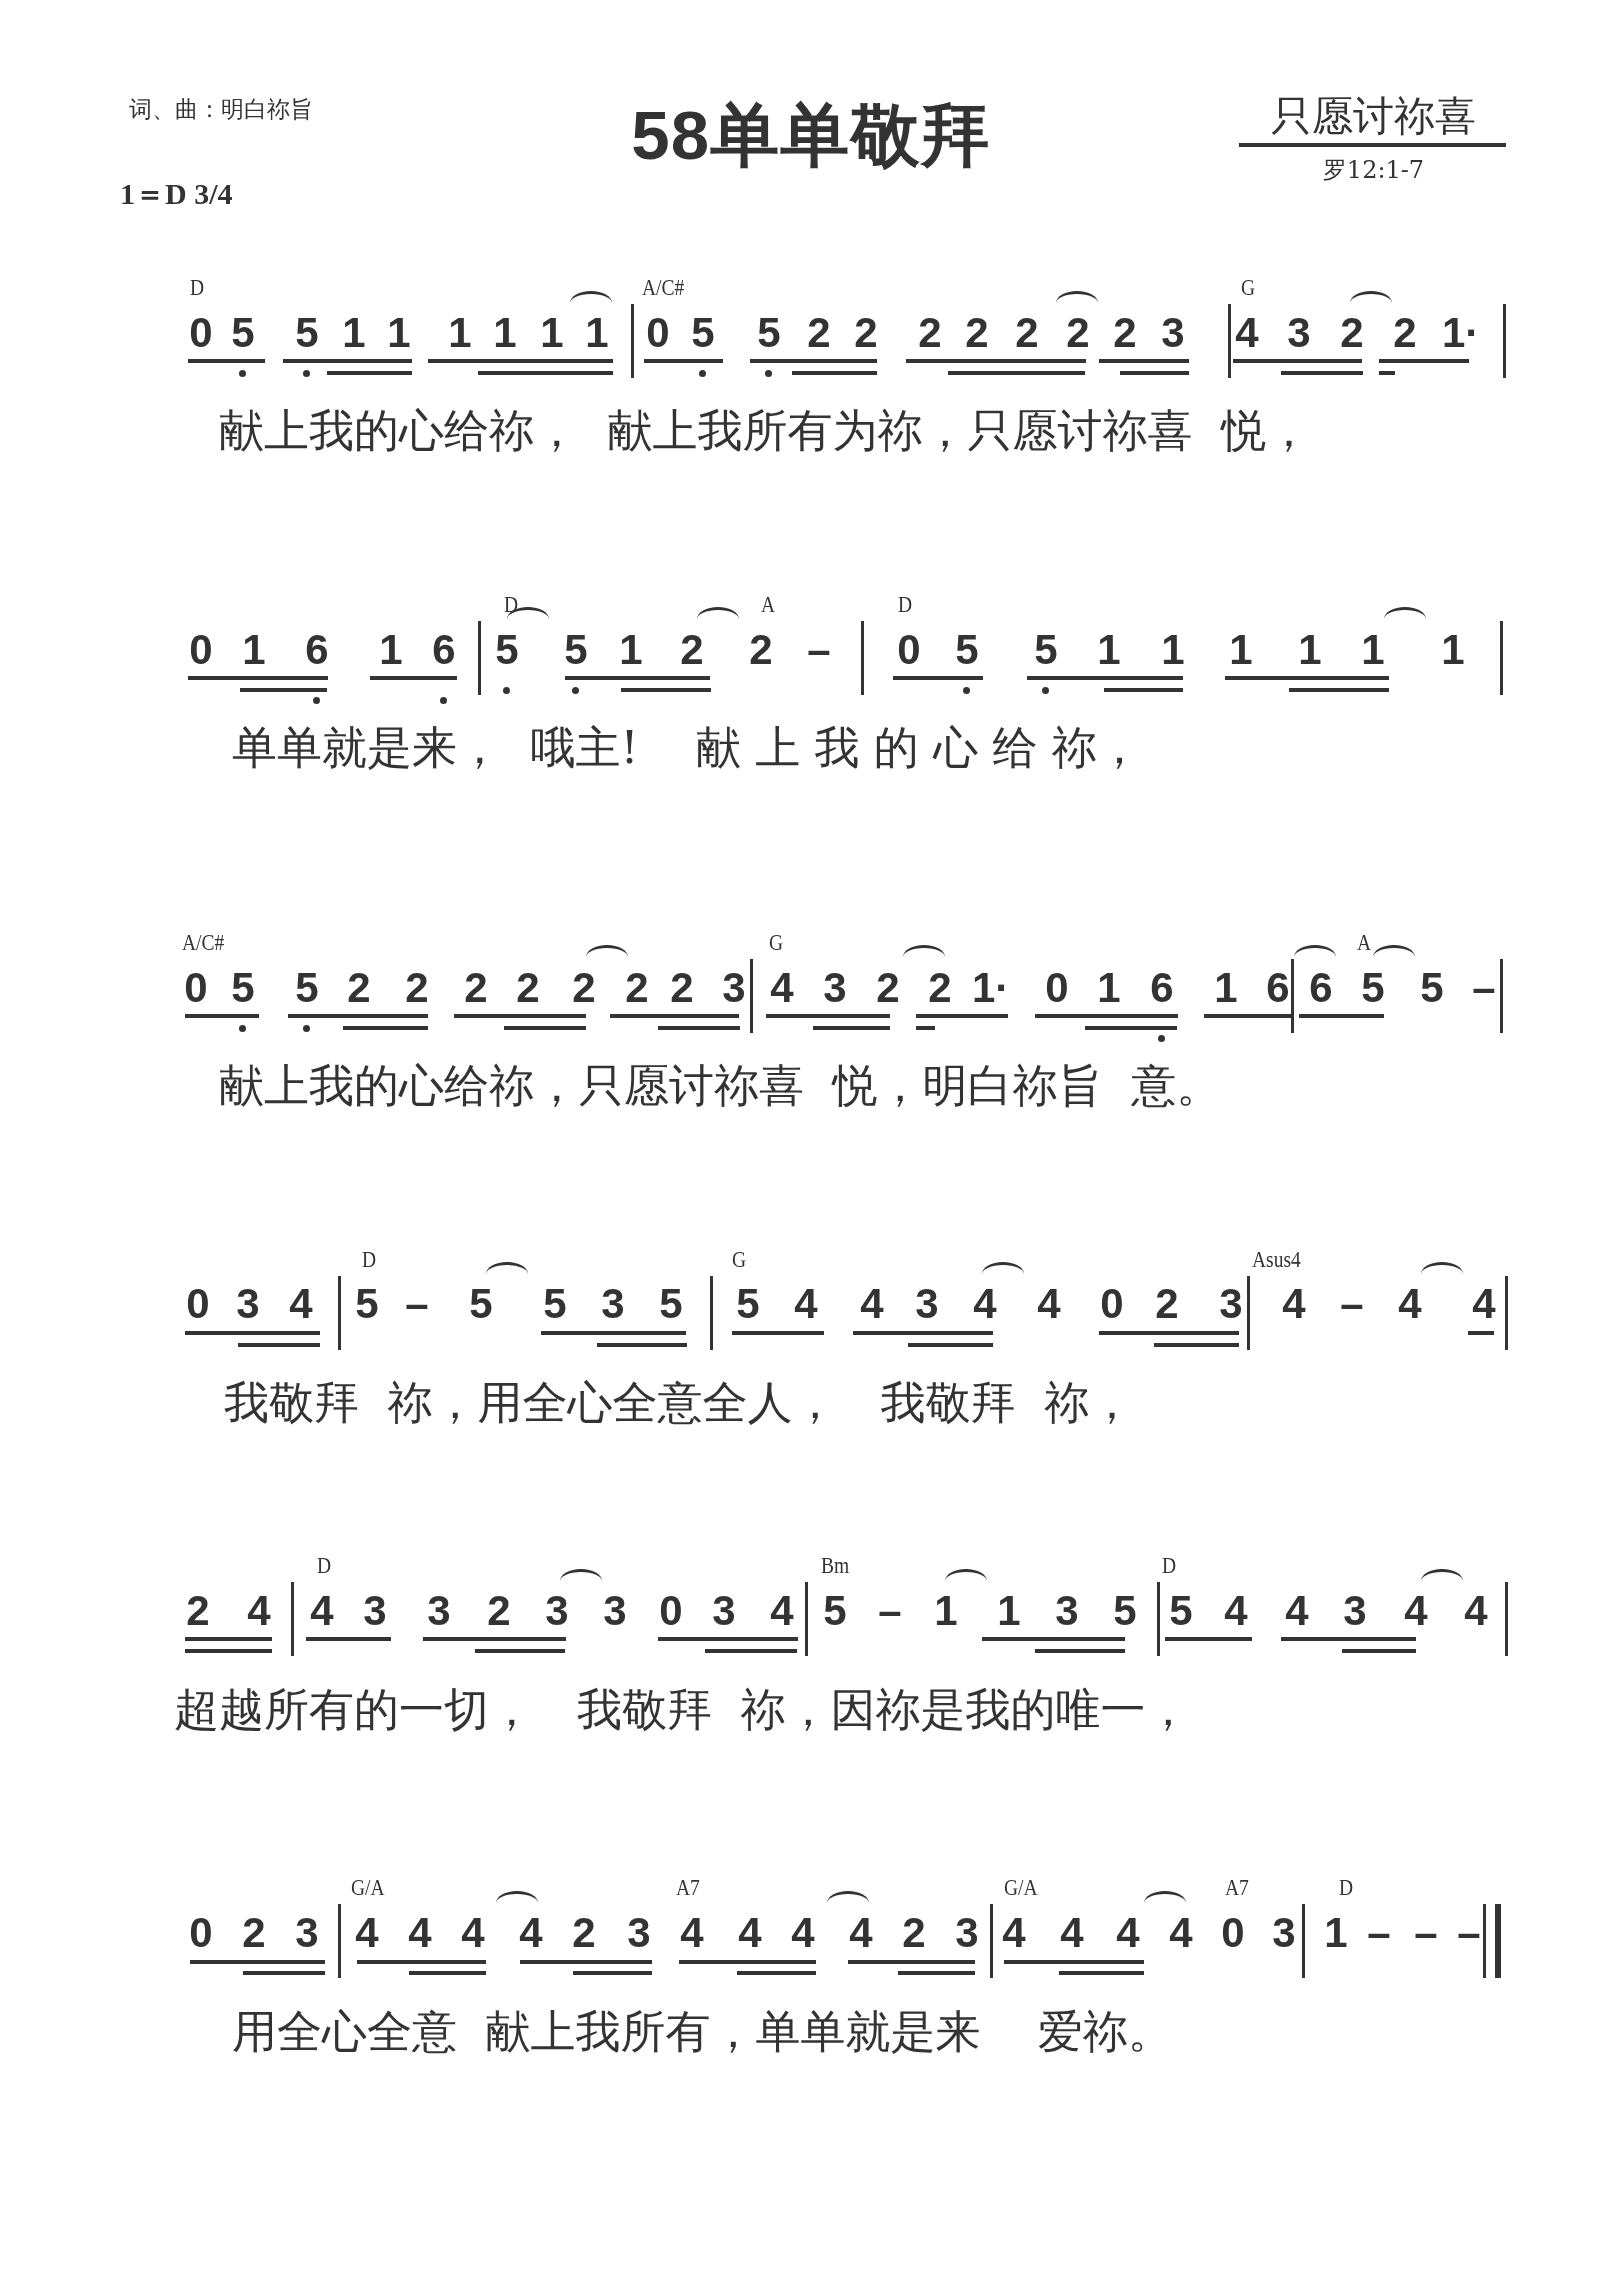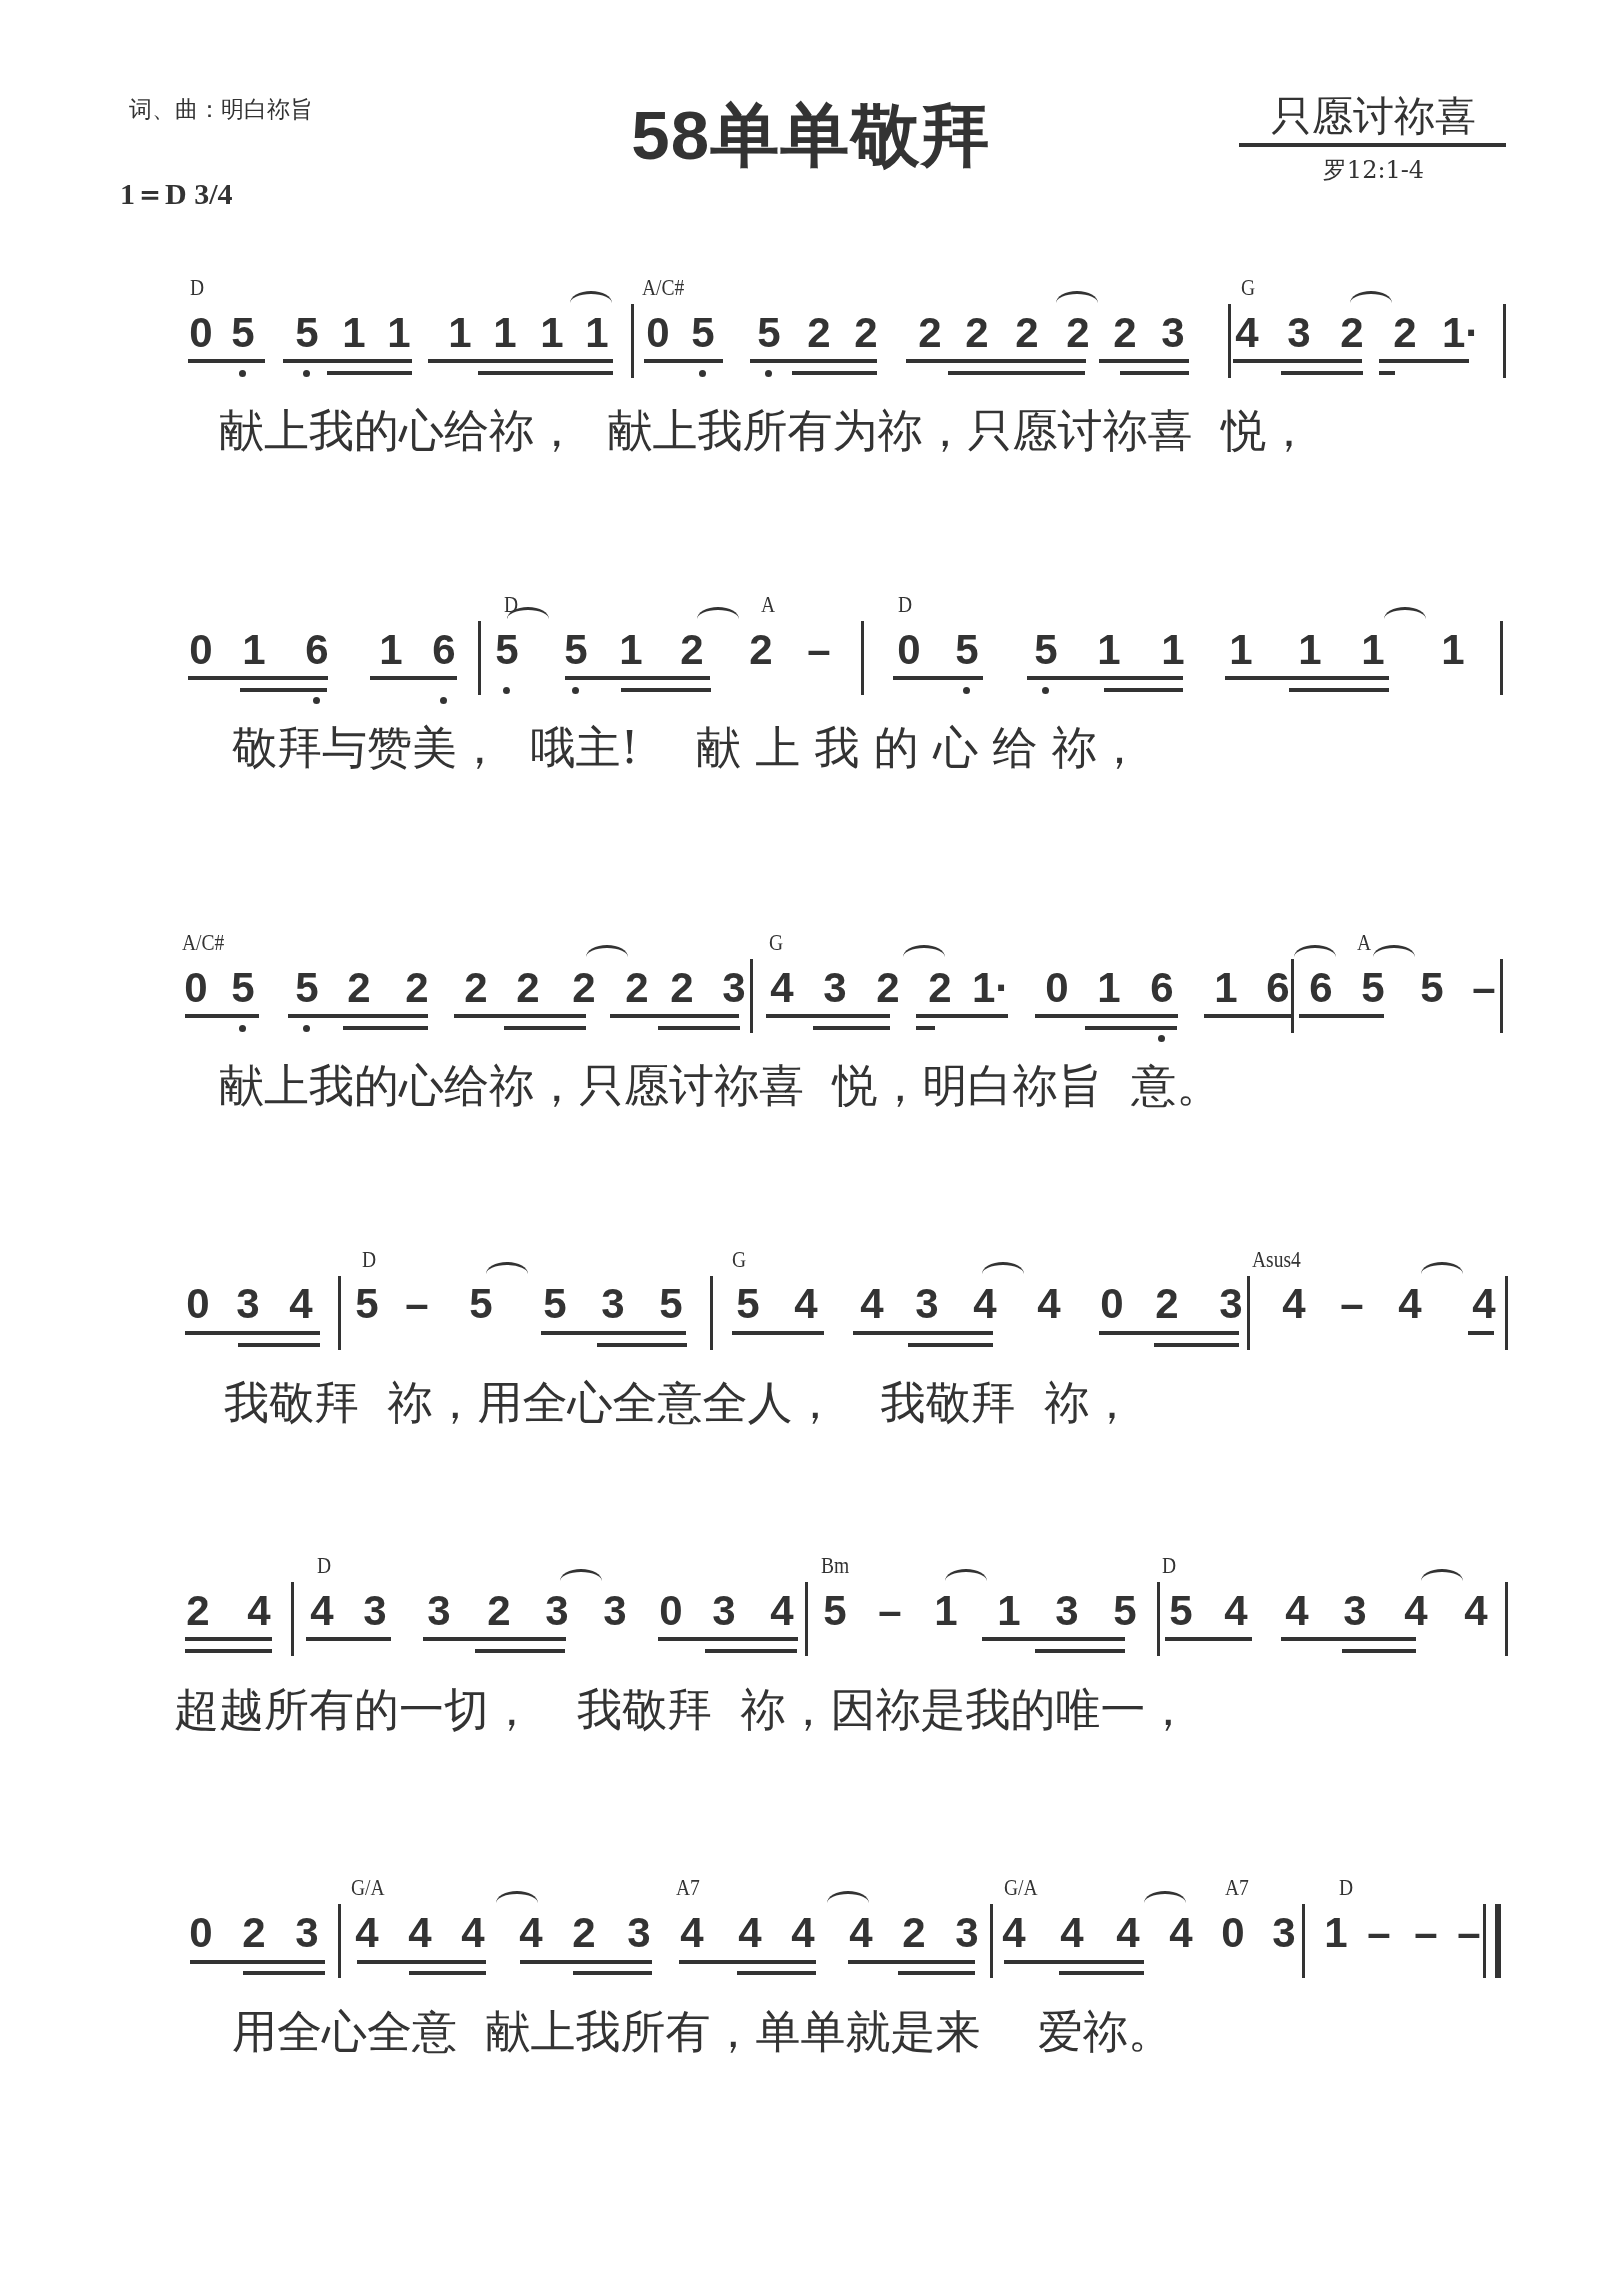--- a/index.html
+++ b/index.html
@@ -20,21 +20,21 @@
   .tie{position:absolute;width:42px;height:21px;border-top:3.2px solid #333;border-radius:50% 50% 0 0;}
   .lyric{position:absolute;font-family:"DejaVu Serif","Liberation Serif",serif;font-size:45px;letter-spacing:0;white-space:pre;}
 </style>
 </head>
 <body>
 
 <div class="abs credit">词、曲：明白祢旨</div>
 <div class="abs title">58单单敬拜</div>
 <div class="abs series">只愿讨祢喜</div>
 <div class="abs series-rule"></div>
-<div class="abs verse">罗12:1-4</div>
+<div class="abs verse">罗12:1-7</div>
 <div class="abs key">1＝D  3/4</div>
 
 <div id="score">
     <div class="chord" style="left: 190px; top: 275px;">D</div>
     <div class="chord" style="left: 642px; top: 275px;">A/C#</div>
     <div class="chord" style="left: 1241px; top: 275px;">G</div>
     <div class="note" style="left: 185px; top: 312px;">0</div>
     <div class="note" style="left: 227px; top: 312px;">5</div>
     <div class="dot" style="left: 239px; top: 370px;"></div>
     <div class="note" style="left: 291px; top: 312px;">5</div>
@@ -124,21 +124,21 @@
     <div class="ul" style="left: 1027px; width: 156px; top: 676px;"></div>
     <div class="ul" style="left: 1104px; width: 79px; top: 688px;"></div>
     <div class="ul" style="left: 1225px; width: 164px; top: 676px;"></div>
     <div class="ul" style="left: 1289px; width: 100px; top: 688px;"></div>
     <div class="bar" style="left: 478px; top: 621px; height: 74px;"></div>
     <div class="bar" style="left: 861px; top: 621px; height: 74px;"></div>
     <div class="bar" style="left: 1500px; top: 621px; height: 74px;"></div>
     <div class="tie" style="left: 507px; top: 607px;"></div>
     <div class="tie" style="left: 697px; top: 607px;"></div>
     <div class="tie" style="left: 1384px; top: 607px;"></div>
-    <div class="lyric" style="left: 232px; top: 718px;">敬拜与赞美，  哦主!    献 上 我 的 心 给 祢，</div>
+    <div class="lyric" style="left: 232px; top: 718px;">单单就是来，  哦主!    献 上 我 的 心 给 祢，</div>
     <div class="chord" style="left: 182px; top: 930px;">A/C#</div>
     <div class="chord" style="left: 769px; top: 930px;">G</div>
     <div class="chord" style="left: 1357px; top: 930px;">A</div>
     <div class="note" style="left: 180px; top: 967px;">0</div>
     <div class="note" style="left: 227px; top: 967px;">5</div>
     <div class="dot" style="left: 239px; top: 1025px;"></div>
     <div class="note" style="left: 291px; top: 967px;">5</div>
     <div class="dot" style="left: 303px; top: 1025px;"></div>
     <div class="note" style="left: 343px; top: 967px;">2</div>
     <div class="note" style="left: 401px; top: 967px;">2</div>

